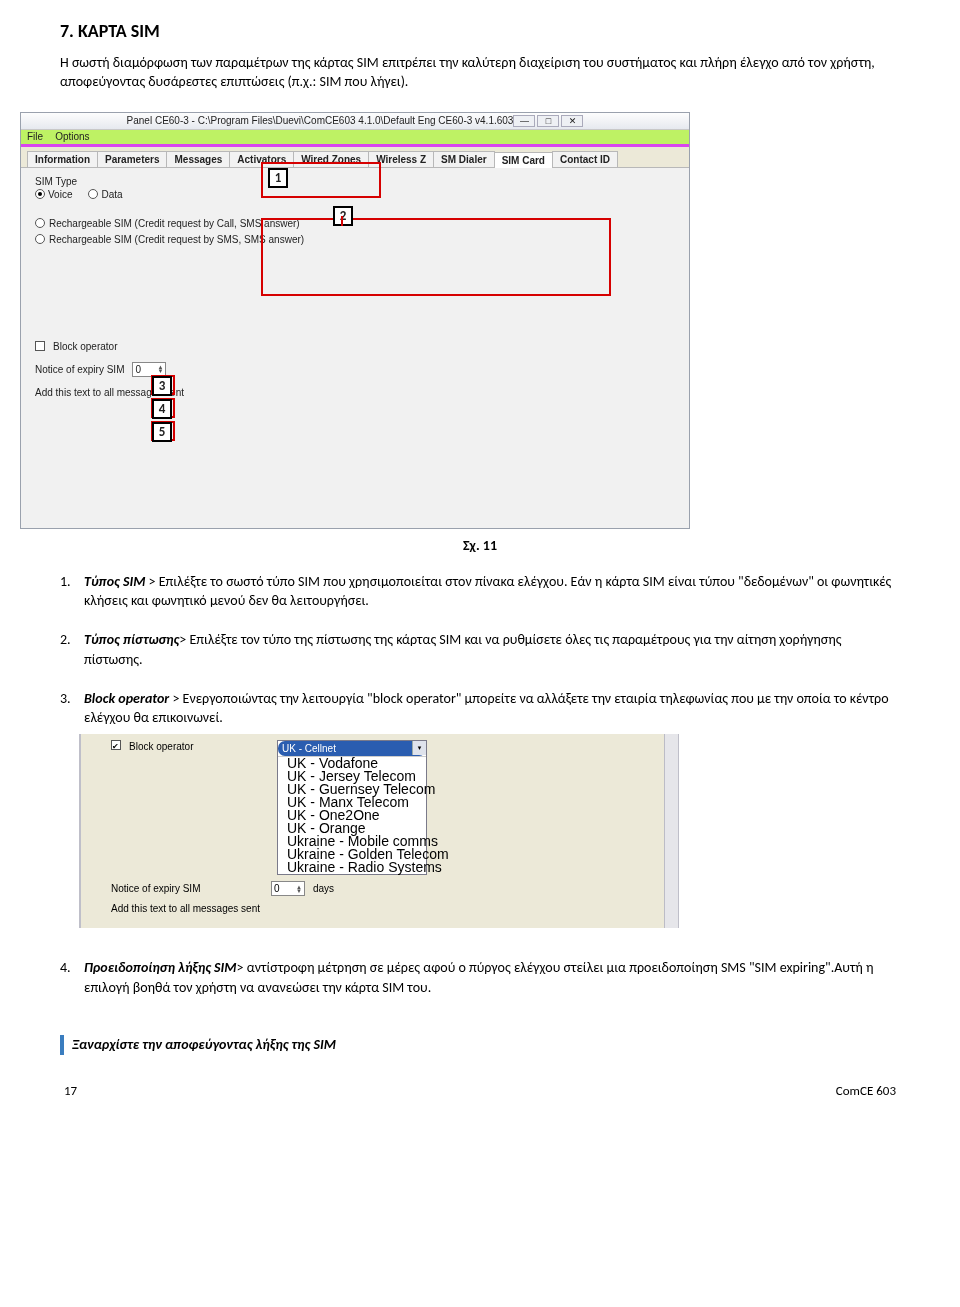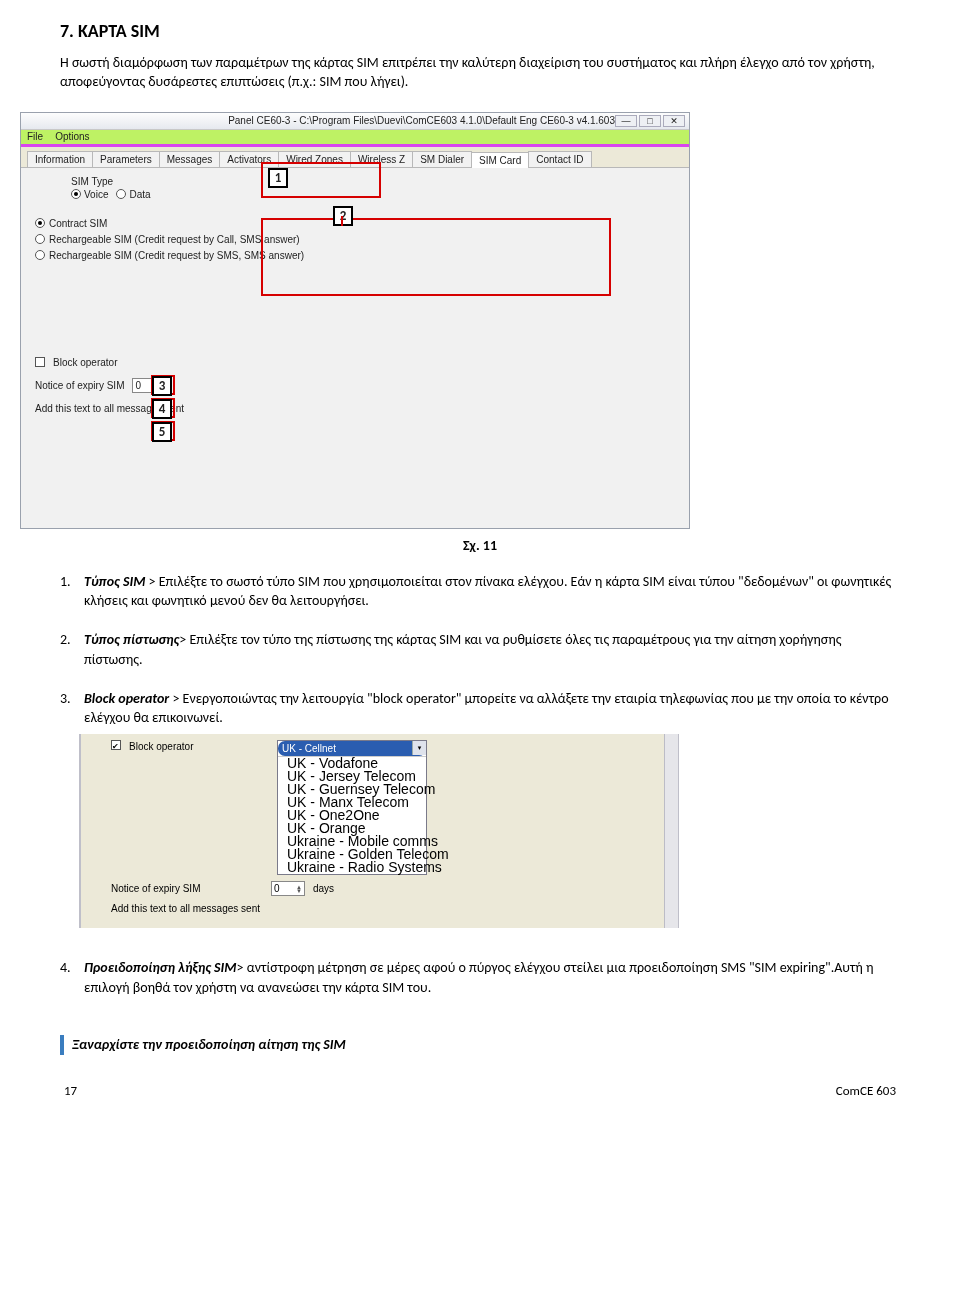--- a/index.html
+++ b/index.html
@@ -31,50 +31,50 @@
     border: 1px solid #9aa1ad;
     background: #f1f1f1;
     font-family: Tahoma, Arial, sans-serif;
     font-size: 10px;
     color: #222;
     position: relative;
   }
   .titlebar {
     display: flex;
     align-items: center;
-    justify-content: flex-end;
+    justify-content: center;
     background: linear-gradient(#fdfdfd,#e6e9ef);
     padding: 2px 4px;
     border-bottom: 1px solid #c8c8c8;
     font-size: 10px;
   }
   .titlebar .btns { display:flex; gap:2px; }
   .titlebar .wbtn {
     width:22px; height:12px; border:1px solid #aab; background:#eef0f4;
     display:flex; align-items:center; justify-content:center; font-size:9px;
   }
   .menubar {
     display:flex; gap:12px; padding:1px 6px 2px;
     font-size:10px; background:#bef264; border-bottom:3px solid #d946ef;
   }
   .tabs {
     display:flex; padding:4px 6px 0; gap:0; font-size:10px;
     border-bottom:1px solid #b8b8b8; background:#ece9d8;
   }
   .tab {
     padding:2px 7px 2px; border:1px solid #b8b8b8; border-bottom:none;
-    background:#f2f2f2; margin-right:-1px; position:relative;
+    background:#f2f2f2; margin-right:-1px; position:relative;font-weight:bold;
   }
   .tab.active { background:#fff; top:1px; }
   .tab-content {
     padding:8px 14px 12px; background:#f1f1f1; min-height:360px; position:relative;
   }
-  .group { margin-bottom:10px;margin-left:36px; }
+  .group { margin-bottom:10px; }
   .glabel { font-size:10px; margin-bottom:2px; display:block; }
-  .radio-row { display:flex; align-items:center; gap:8px; font-size:10px; }
+  .radio-row { display:flex; align-items:center; gap:16px; font-size:10px; }
   .radio-row label { display:flex; align-items:center; gap:3px; }
   .radio-dot {
     width:10px; height:10px; border:1px solid #555; border-radius:50%;
     display:inline-flex; align-items:center; justify-content:center; background:#fff;
   }
   .radio-dot.sel::after { content:''; width:4px; height:4px; border-radius:50%; background:#000; }
   .sim-radios { margin-top:18px; display:flex; flex-direction:column; gap:5px; font-size:10px; }
   .sim-radios label { display:flex; align-items:center; gap:4px; }
 
   
@@ -178,24 +178,20 @@
           </label>
         <label>
             <span class="radio-dot"></span>
             <span>Data</span>
           </label>
       </div>
     </div>
 
     <div class="sim-radios">
       <label>
-          <span class="radio-dot sel"></span>
-          <span>Contract SIM</span>
-        </label>
-      <label>
           <span class="radio-dot"></span>
           <span>Rechargeable SIM (Credit request by Call, SMS answer)</span>
         </label>
       <label>
           <span class="radio-dot"></span>
           <span>Rechargeable SIM (Credit request by SMS, SMS answer)</span>
         </label>
     </div>
 
     <div class="lower-fields">
@@ -290,19 +286,19 @@
     </div>
   </li>
   <li style="margin-top:30px;">
     <span class="num">4.</span>
     <span class="bi-title">Προειδοποίηση λήξης  SIM</span><span>&gt; </span><span>αντίστροφη μέτρηση σε μέρες αφού ο πύργος ελέγχου στείλει μια προειδοποίηση SMS  "SIM expiring".Αυτή η επιλογή βοηθά τον χρήστη να ανανεώσει την κάρτα SIM του.</span>
   </li>
 </ol>
 
 <div class="restart">
   <span class="bar"></span>
-  <span class="txt">Ξαναρχίστε την προειδοποίηση αίτηση της SIM</span>
+  <span class="txt">Ξαναρχίστε την αποφεύγοντας λήξης της SIM</span>
 </div>
 
 <div class="footer">
   <span>17</span>
   <span>ComCE 603</span>
 </div>
 
 </body></html>

